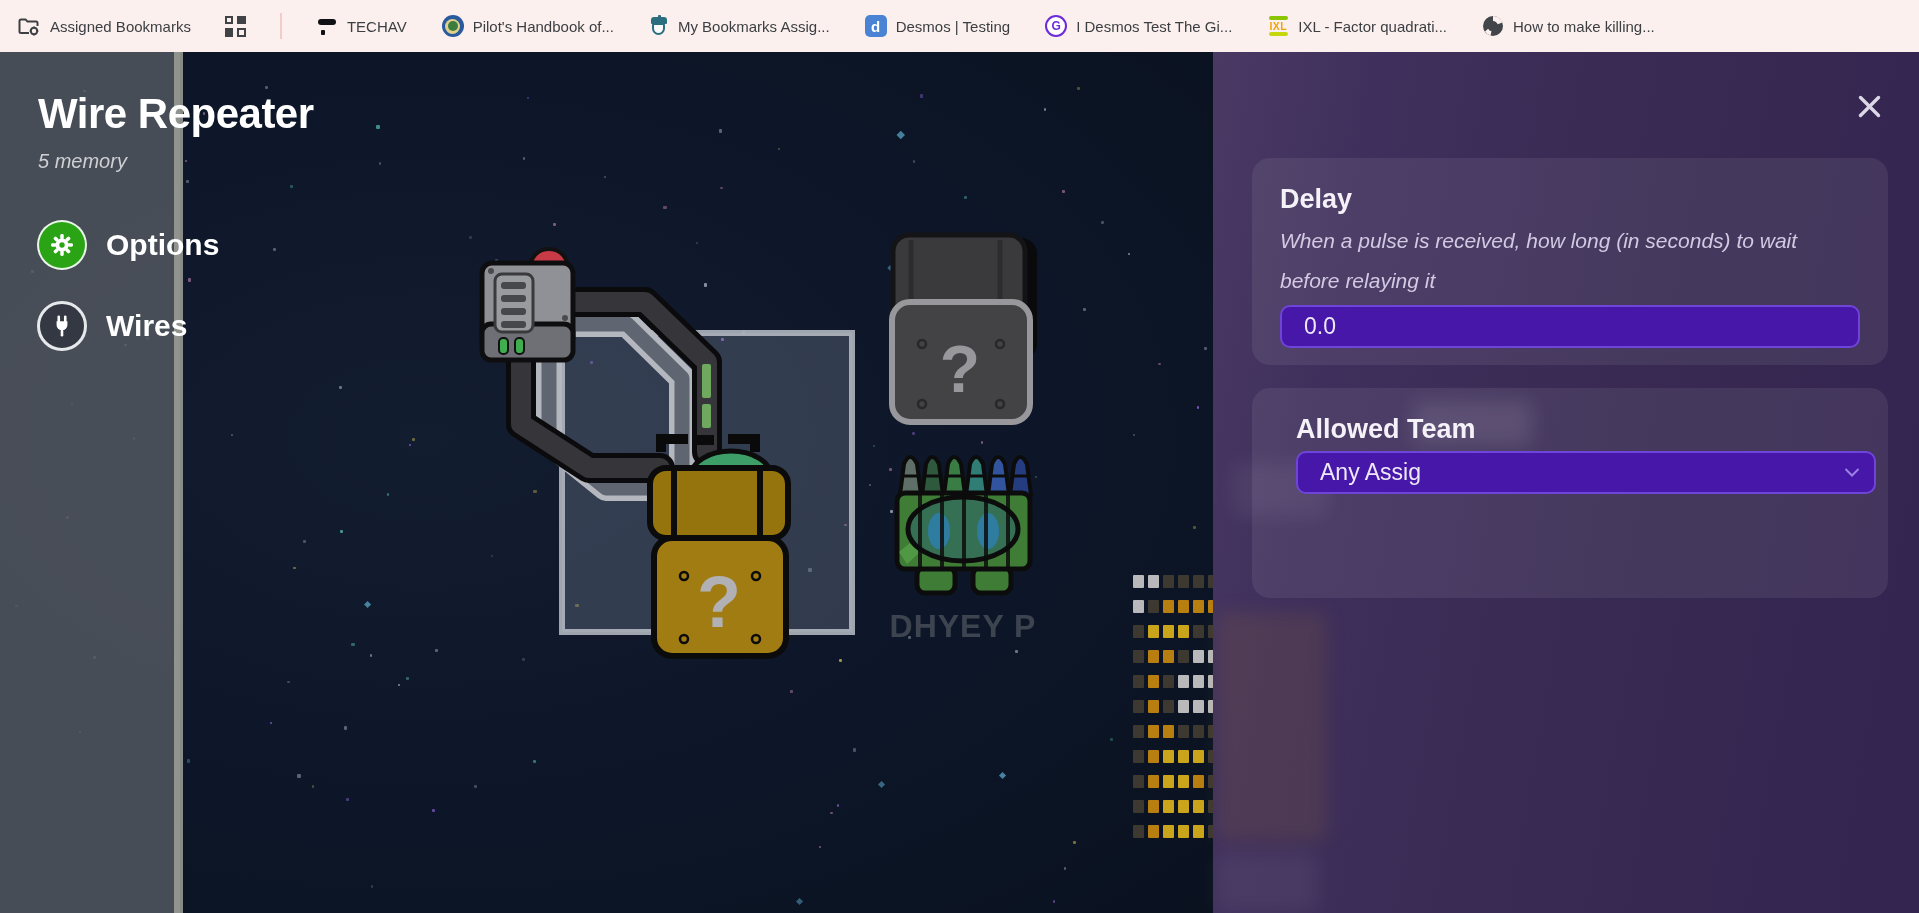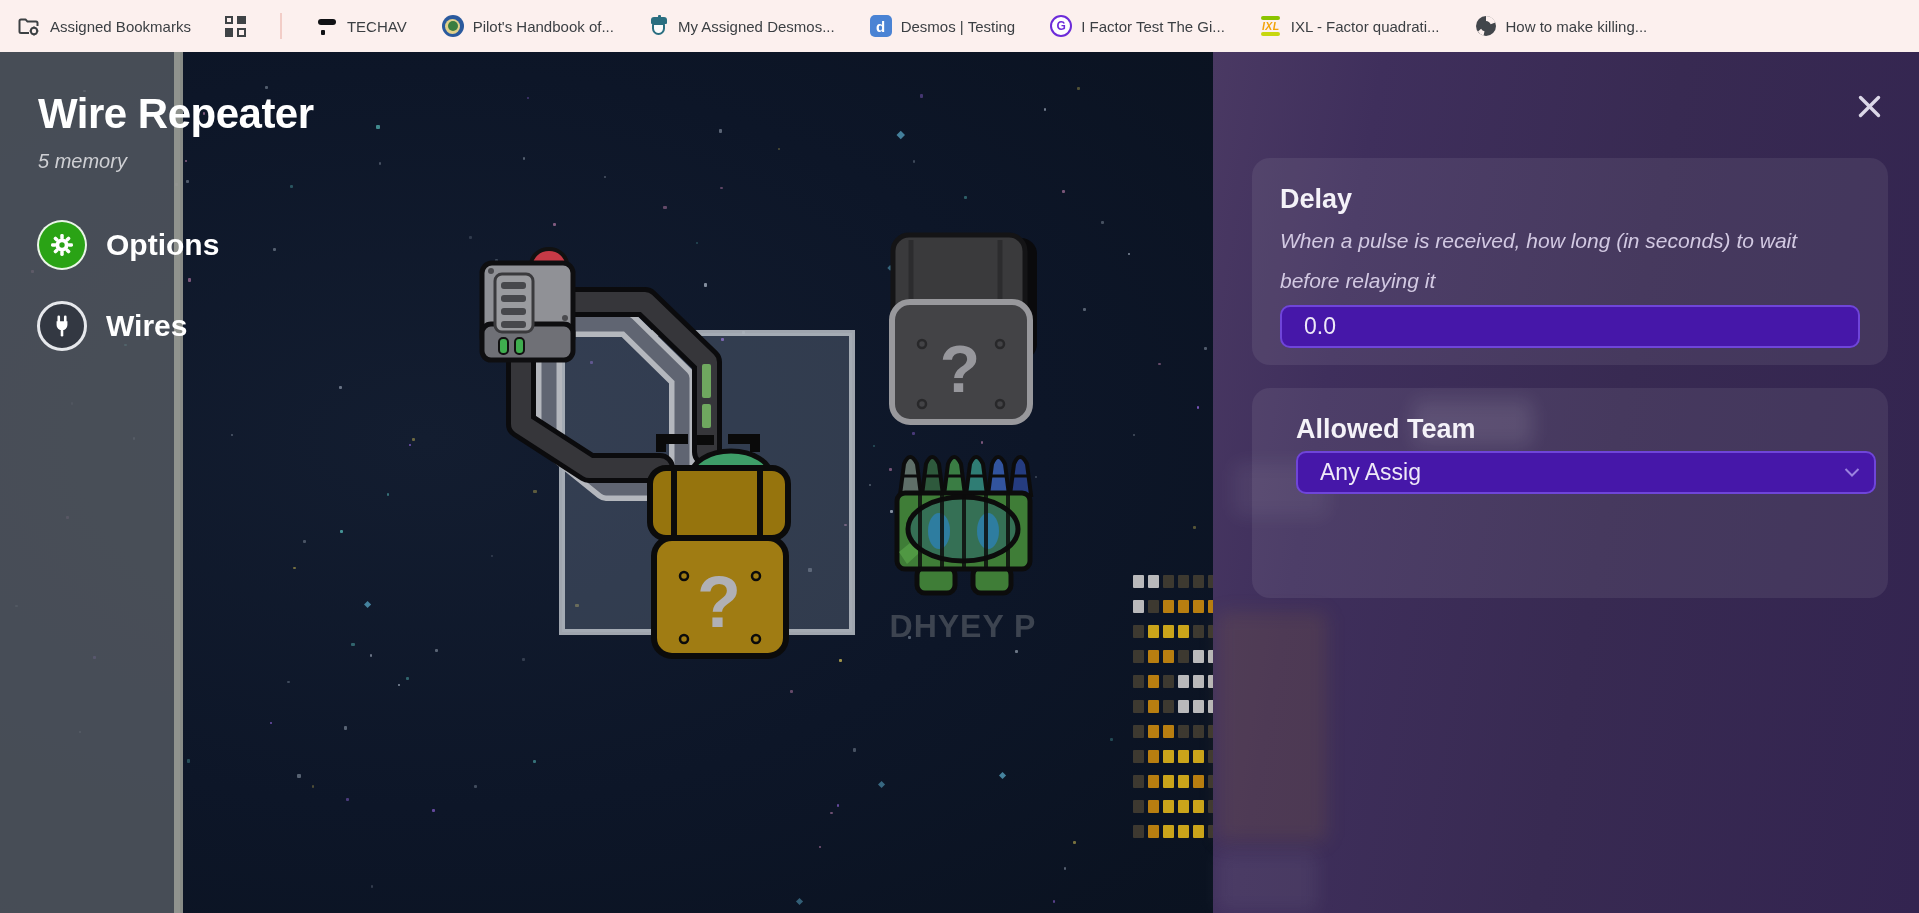--- a/index.html
+++ b/index.html
@@ -22,21 +22,21 @@
   .techav-ic .dot { position:absolute; left:5px; top:15px; width:4.5px; height:4.5px; background:#101114; border-radius:1px; }
   .seal-ic { width:22px; height:22px; border-radius:50%; background:#2a5a9e; display:flex; align-items:center; justify-content:center; }
   .seal-ic i { width:15px; height:15px; border-radius:50%; background:#e0d08a; display:flex; align-items:center; justify-content:center; }
   .seal-ic i i { width:10px; height:10px; background:#3a7d3f; }
   .acorn-ic { width:20px; height:22px; position:relative; }
   .acorn-ic .cap { position:absolute; left:2px; top:2px; width:16px; height:7px; background:#2a6e80; border-radius:3px 3px 1px 1px; }
   .acorn-ic .stem { position:absolute; left:9px; top:0; width:3px; height:3px; background:#2a6e80; border-radius:1px; }
   .acorn-ic .body { position:absolute; left:3.5px; top:8px; width:13px; height:12px; background:#fbfbfb; border:2.5px solid #2a6e80; border-radius:2px 2px 7px 7px; }
   .desmos-ic { width:22px; height:22px; border-radius:5px; background:#4a83d4; color:#fff; font-weight:bold; font-size:15px; line-height:1; }
   .gimkit-ic { width:22px; height:22px; border-radius:50%; background:#fff; border:2.5px solid #6c2bd9; color:#6c2bd9; font-weight:bold; font-size:12px; line-height:1; }
-  .ixl-ic { width:22px; height:22px; display:flex; flex-direction:column; align-items:center; justify-content:center; gap:1px;font-style:italic; }
+  .ixl-ic { width:22px; height:22px; display:flex; flex-direction:column; align-items:center; justify-content:center; gap:1px; }
   .ixl-ic .tb { width:19px; height:3.5px; background:#8bc400; border-radius:2px; }
   .ixl-ic .bb { width:19px; height:3.5px; background:#c7d70e; border-radius:2px; }
   .ixl-ic .tx { font-weight:900; font-size:10.5px; color:#f2a30a; letter-spacing:.5px; line-height:1; }
 
   
   .game { position:absolute; left:0; top:52px; width:1213px; height:861px;
     background:radial-gradient(ellipse at 35% 45%, #131d30 0%, #0d1628 55%, #0a1220 100%); z-index:1; }
   #stars { position:absolute; inset:0; }
   .star { position:absolute; border-radius:1px; }
   .star.diamond { transform:rotate(45deg); border-radius:0; }
@@ -507,29 +507,29 @@
             </i>
           </span>
           <span>Pilot's Handbook of...</span>
         </div>
         <div class="bm-item">
           <span class="acorn-ic ic">
             <span class="stem"></span>
             <span class="cap"></span>
             <span class="body"></span>
           </span>
-          <span>My Assigned Desmos...</span>
+          <span>My Bookmarks Assig...</span>
         </div>
         <div class="bm-item">
           <span class="desmos-ic ic">d</span>
           <span>Desmos | Testing</span>
         </div>
         <div class="bm-item">
           <span class="gimkit-ic ic">G</span>
-          <span>I Factor Test The Gi...</span>
+          <span>I Desmos Test The Gi...</span>
         </div>
         <div class="bm-item">
           <span class="ixl-ic ic">
             <span class="tb"></span>
             <span class="tx">IXL</span>
             <span class="bb"></span>
           </span>
           <span>IXL - Factor quadrati...</span>
         </div>
         <div class="bm-item">

